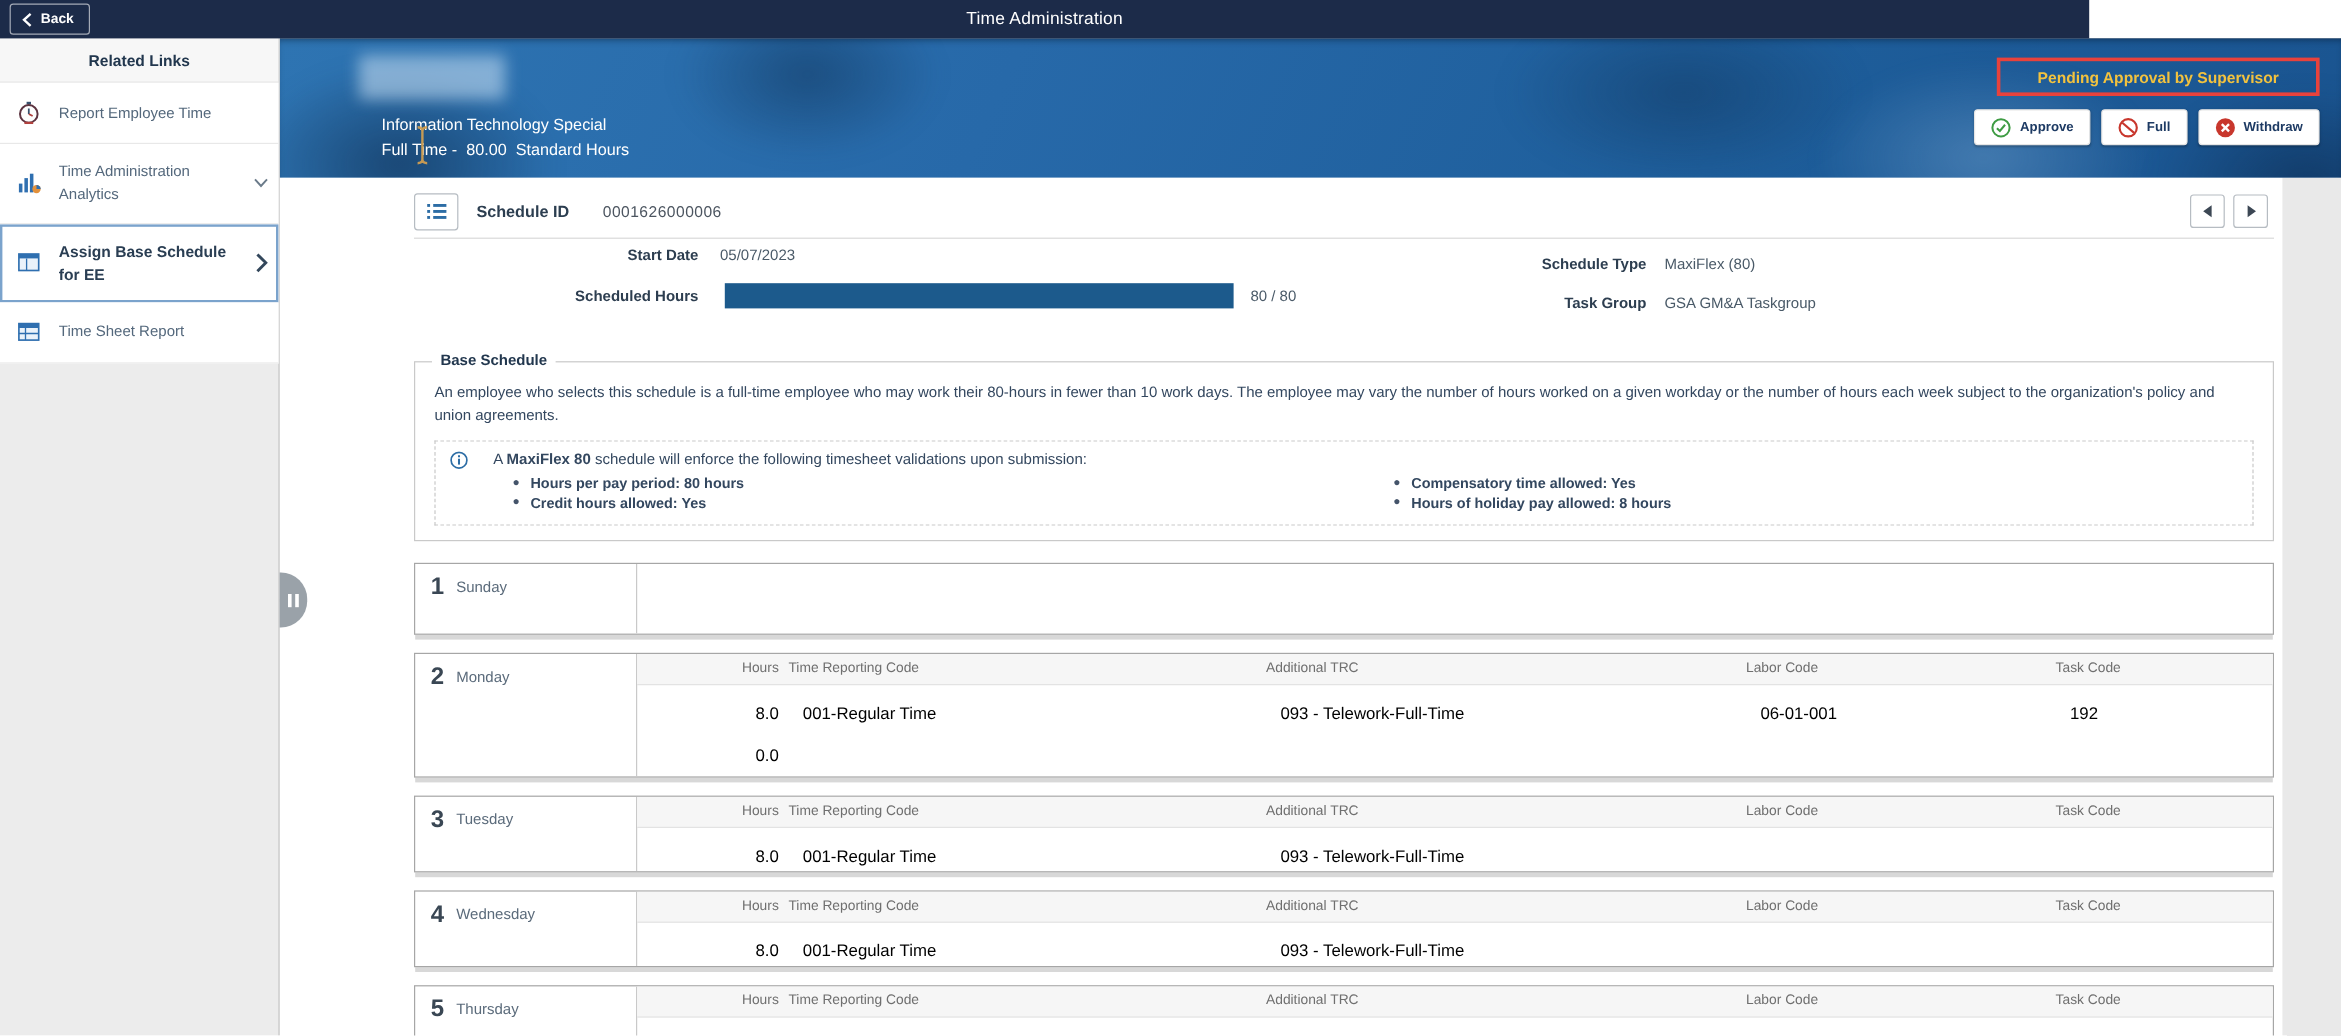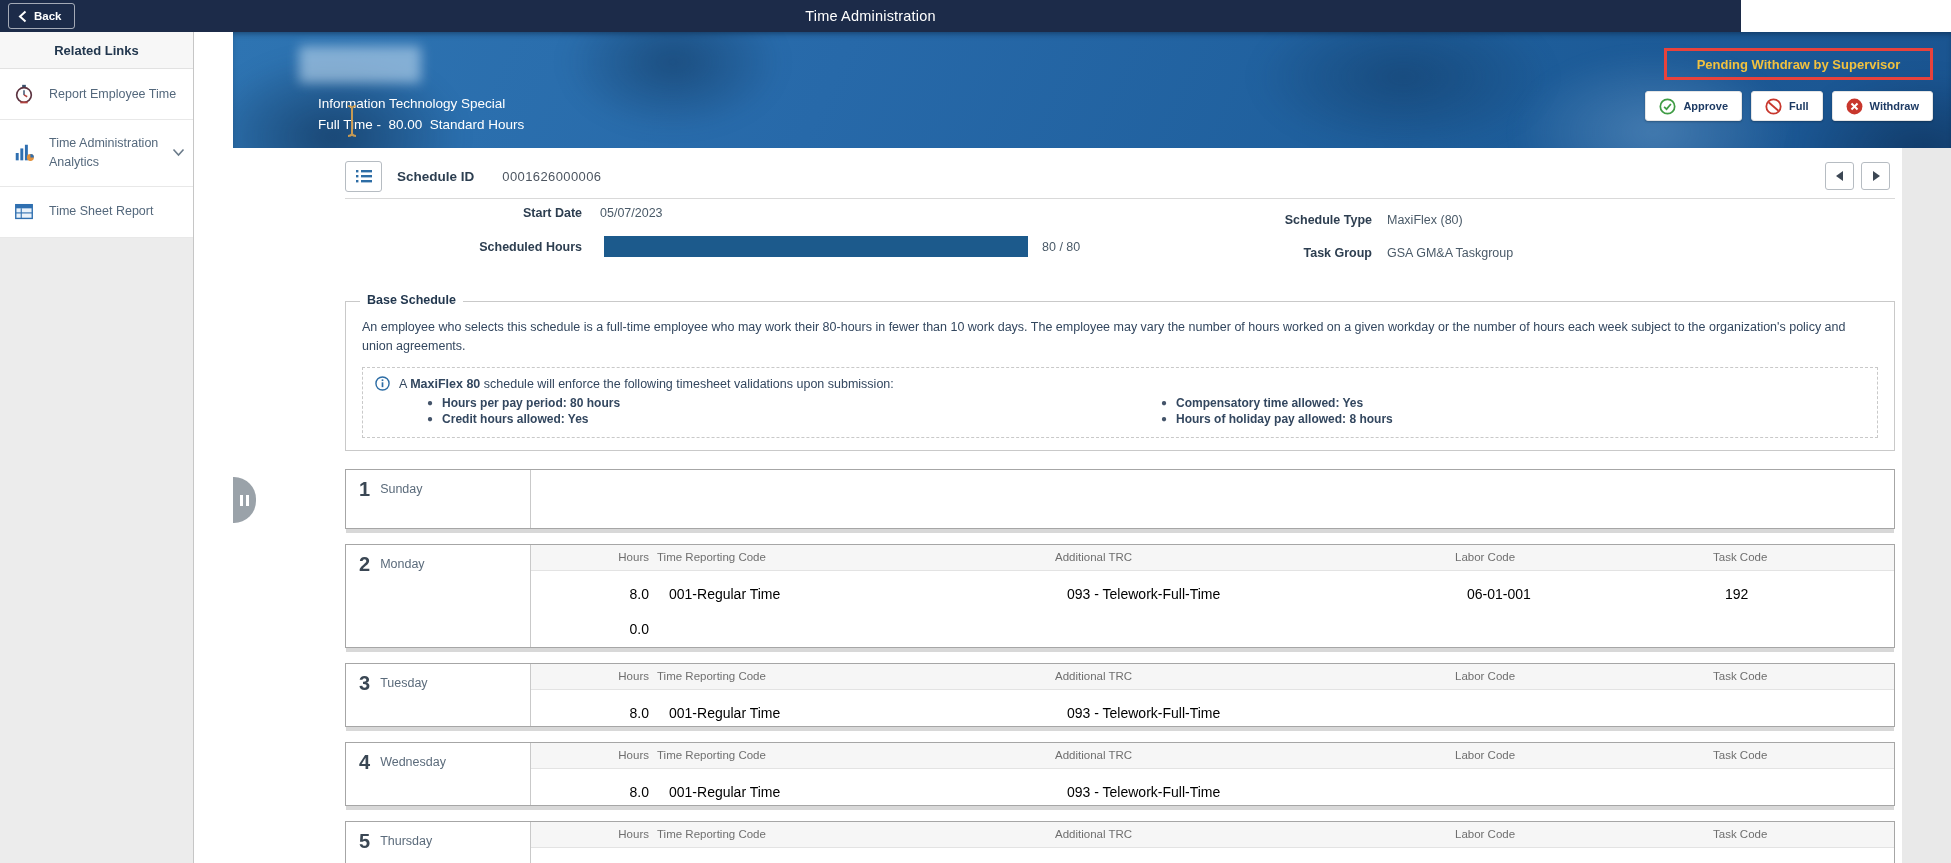--- a/index.html
+++ b/index.html
@@ -17,21 +17,21 @@
     color:#fff; font-size:14.5px; font-weight:500; letter-spacing:.2px; }
   .back-btn { position:absolute; left:8px; top:3px; height:26px; padding:0 12px 0 9px;
     border:1px solid rgba(255,255,255,.6); border-radius:3px; background:transparent;
     color:#fff; font-size:11.5px; font-weight:bold; display:flex; align-items:center; gap:7px;
     cursor:pointer; z-index:45; }
   .topbar-icons { position:absolute; right:16px; top:0; height:32px; display:flex;
     align-items:center; gap:26px; z-index:45; }
   .topbar-icons svg { display:block; cursor:pointer; }
 
   
-  .sidebar { position:absolute; top:32px; left:0; width:194px; height:831px;
+  .sidebar { position:absolute; top:32px; left:0; width:233px; height:831px;
     background:#ececec; border-right:1px solid #c6c6c6; z-index:20; }
   .sidebar-header { height:37px; background:#f7f7f7; border-bottom:1px solid #e2e2e2;
     display:flex; align-items:center; justify-content:center;
     font-weight:bold; color:#22374e; font-size:13px; }
   .nav-list { background:#fff; }
   .nav-item { display:flex; align-items:center; gap:12px;
     padding:14px 8px 14px 13px; border-bottom:1px solid #e8e8e8;
     color:#54687c; font-size:12.5px; cursor:pointer; background:#fff; }
   .nav-item .nicon { flex:0 0 24px; width:24px; display:flex; }
   .nav-item .nlabel { flex:1; line-height:1.5; }
@@ -98,21 +98,21 @@
   .val-type  { left:1042px; top:14px; }
   .lbl-group { left:805px; width:222px; top:47px; }
   .val-group { left:1042px; top:47px; }
 
   .fieldset { position:relative; border:1px solid #c9c9c9; margin-top:8px;
     padding:16px 16px 12px; }
   .fieldset-legend { position:absolute; top:-9px; left:14px; background:#fff;
     padding:0 7px; font-weight:bold; font-size:12.5px; color:#22374e; }
   .bs-desc { color:#33475f; font-size:12.5px; line-height:1.5; padding-right:10px; }
   .info-box { border:1px dashed #c9c9c9; margin-top:11px; padding:8px 10px 10px 12px; }
-  .info-line { display:flex; align-items:flex-end; gap:9px; color:#33475f; font-size:12.5px; }
+  .info-line { display:flex; align-items:center; gap:21px; color:#33475f; font-size:12.5px; }
   .info-line b { font-weight:bold; }
   .info-cols { display:flex; margin-top:4px; }
   .info-col-left  { width:750px; padding-left:52px; }
   .info-col-right { flex:1; padding-left:36px; }
   .bullet-item { display:flex; gap:9px; color:#33475f; font-size:12px; font-weight:600;
     line-height:1.35; align-items:center; }
   .bullet-dot { font-size:10px; color:#44546a; }
 
   .days { margin-top:18px; }
   .day-row { display:flex; border:1px solid #a6a6a6; margin-bottom:15px; background:#fff;
@@ -181,20 +181,33 @@
           <circle cx="19" cy="17" r="3.8" fill="#e2913c"></circle>
           <path d="M19 17 L19 13.2 A3.8 3.8 0 0 1 22.8 17 Z" fill="#2f6fb0"></path>
         </svg>
       </span>
       <span class="nlabel">Time Administration Analytics</span>
       <svg width="13" height="9" viewBox="0 0 13 9">
         <polyline points="1.5,1.5 6.5,7 11.5,1.5" fill="none" stroke="#6b7b8a" stroke-width="1.6"></polyline>
       </svg>
     </div>
 
+    <div class="nav-item selected">
+      <span class="nicon">
+        <svg width="22" height="22" viewBox="0 0 24 24">
+          <rect x="3" y="4" width="18" height="15" fill="#eaf2fa" stroke="#2f6fb0" stroke-width="1.5"></rect>
+          <rect x="3" y="4" width="18" height="4" fill="#2f6fb0"></rect>
+          <line x1="10" y1="8" x2="10" y2="19" stroke="#2f6fb0" stroke-width="1.2"></line>
+        </svg>
+      </span>
+      <span class="nlabel">Assign Base Schedule for EE</span>
+      <svg width="12" height="18" viewBox="0 0 12 18">
+        <polyline points="2.5,2 9.5,9 2.5,16" fill="none" stroke="#33475b" stroke-width="2.4"></polyline>
+      </svg>
+    </div>
 
 
     <div class="nav-item">
       <span class="nicon">
         <svg width="22" height="22" viewBox="0 0 24 24">
           <rect x="3" y="4" width="18" height="15" fill="#eaf2fa" stroke="#2f6fb0" stroke-width="1.5"></rect>
           <rect x="3" y="4" width="18" height="4" fill="#2f6fb0"></rect>
           <line x1="9" y1="8" x2="9" y2="19" stroke="#2f6fb0" stroke-width="1.2"></line>
           <line x1="3" y1="13" x2="21" y2="13" stroke="#2f6fb0" stroke-width="1.2"></line>
         </svg>
@@ -220,21 +233,21 @@
   <div class="hero-title">Information Technology Special</div>
   <div class="hero-sub">Full Time -  80.00  Standard Hours</div>
 
   <svg class="text-cursor" viewBox="0 0 12 34">
     <path d="M2 2 Q5 2 6 4 Q7 2 10 2" fill="none" stroke="#cf9e52" stroke-width="2"></path>
     <line x1="6" y1="3" x2="6" y2="31" stroke="#cf9e52" stroke-width="2"></line>
     <path d="M2 32 Q5 32 6 30 Q7 32 10 32" fill="none" stroke="#cf9e52" stroke-width="2"></path>
   </svg>
 
   <div class="status-box">
-    <span class="status-text">Pending Withdraw by Supervisor</span>
+    <span class="status-text">Pending Approval by Supervisor</span>
   </div>
 
   <div class="hero-buttons">
     <div class="hero-btn">
       <svg width="17" height="17" viewBox="0 0 18 18">
         <circle cx="9" cy="9" r="7.6" fill="none" stroke="#3f9c44" stroke-width="1.8"></circle>
         <polyline points="5.4,9.3 8,11.8 12.6,6.3" fill="none" stroke="#3f9c44" stroke-width="1.8"></polyline>
       </svg>
       <span>Approve</span>
     </div>

